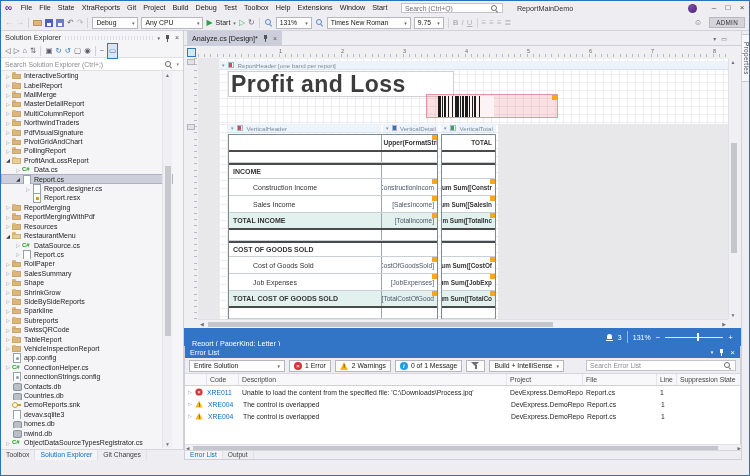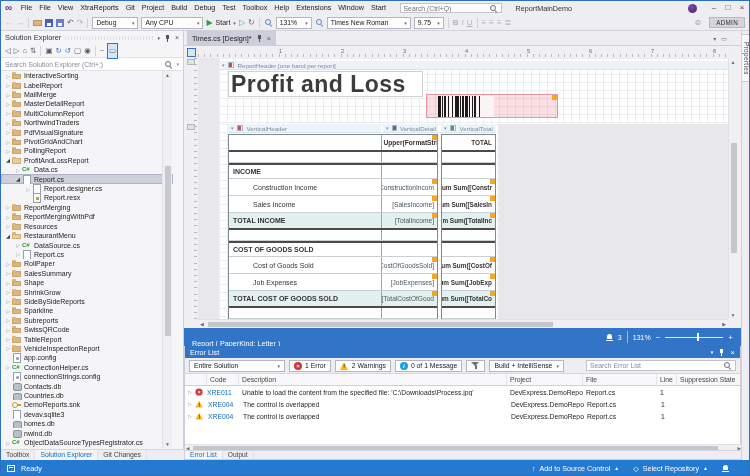--- a/index.html
+++ b/index.html
@@ -83,21 +83,21 @@
 .vmark{position:absolute;left:0;width:8px;height:6px;background:#E2E2E6;border:1px solid #B4B4BC;}
 #canvas{position:absolute;left:14px;top:12px;width:530px;height:261px;background:#E8E8EB;overflow:hidden;}
 .page{position:absolute;background:#FFF;background-image:linear-gradient(#EDEDEF 1px,transparent 1px),linear-gradient(90deg,#EDEDEF 1px,transparent 1px);background-size:8px 8px;}
 .bandstrip{position:absolute;height:9px;background:#EDF3FA;border-bottom:1px solid #D8E4F0;display:flex;align-items:center;gap:3px;padding:0 2px;font-size:6.2px;color:#7A8A9C;white-space:nowrap;overflow:hidden;}
 .bandstrip .car{font-size:4.5px;color:#8A97A6;}
 .bicon{width:6px;height:6px;display:inline-block;border:1px solid #AAB6C2;background:#FFF;position:relative;}
 .bicon::after{content:"";position:absolute;left:0;top:0;width:2.5px;height:4px;}
 .bicon.red::after{background:#D04A5A;}
 .bicon.blue::after{background:#3A6FBF;}
 .bicon.green::after{background:#3AA655;}
-#rtitle{position:absolute;left:30px;top:13px;width:195px;height:26px;background:#FFF;border:1px solid #CFCFD4;font-weight:bold;font-size:23px;line-height:24px;color:#3C3C3C;padding-left:2px;letter-spacing:.5px;white-space:nowrap;overflow:hidden;font-family:"Liberation Sans",sans-serif;}
+#rtitle{position:absolute;left:30px;top:13px;width:226px;height:26px;background:#FFF;border:1px solid #CFCFD4;font-weight:bold;font-size:23px;line-height:24px;color:#3C3C3C;padding-left:2px;letter-spacing:.5px;white-space:nowrap;overflow:hidden;font-family:"Liberation Sans",sans-serif;}
 .pinkbox{position:absolute;background:rgba(233,120,140,.24);border:1px solid rgba(214,90,110,.55);}
 #rsub{left:30px;top:39px;width:330px;height:15px;font-size:9.5px;line-height:13px;color:#A49BA8;padding-left:3px;letter-spacing:.3px;white-space:nowrap;overflow:hidden;}
 #picbox{left:228px;top:36px;width:132px;height:24px;}
 #barcode{position:absolute;left:240px;top:38px;width:56px;height:21px;background:#FBF3F4;font-size:0;white-space:nowrap;overflow:hidden;}
 .marker{position:absolute;top:0;right:0;width:5px;height:5px;background:#F5A623;}
 .vtable{position:absolute;top:76px;border:1px solid #7E8A92;background:#FFF;overflow:hidden;}
 #vtable-left{left:30px;width:210px;height:186px;}
 #vtable-total{left:243px;width:55px;height:186px;}
 .trow{display:flex;border-bottom:1px solid #C8D0D6;position:relative;background:#FFF;}
 .trow.header{border-bottom:2px solid #4A4A4A;}
@@ -185,21 +185,21 @@
 </head>
 <body>
 
 <div class="vs">
 
   <div class="abs" id="titlebar">
     <span class="vslogo">∞</span>
     <nav style="display:flex">
         <span class="mi">File</span>
         <span class="mi">File</span>
-        <span class="mi">View</span>
+        <span class="mi">State</span>
         <span class="mi">XtraReports</span>
         <span class="mi">Git</span>
         <span class="mi">Project</span>
         <span class="mi">Build</span>
         <span class="mi">Debug</span>
         <span class="mi">Test</span>
         <span class="mi">Toolbox</span>
         <span class="mi">Help</span>
         <span class="mi">Extensions</span>
         <span class="mi">Window</span>
@@ -507,21 +507,21 @@
         <span class="btab">Toolbox</span>
         <span class="btab active">Solution Explorer</span>
         <span class="btab">Git Changes</span>
       </div>
   </div>
 
   <div class="abs" id="main">
 
     <div id="docbar">
       <div class="doctab">
-        <span>Times.cs [Design]*</span>
+        <span>Analyze.cs [Design]*</span>
         <span class="pin" style="color:#555"></span>
         <span style="font-size:7px;color:#555">×</span>
       </div>
       <div class="dbicons">
         <span>▾</span>
         <span>▭</span>
       </div>
     </div>
 
     <div id="designer">
@@ -775,31 +775,14 @@
           <span class="btab active">Error List</span>
           <span class="btab">Output</span>
         </div>
     </div>
   </div>
 
   <div class="abs" id="rightstrip">
     <div id="propstab">Properties</div>
   </div>
 
-  <div class="abs" id="statusbar">
-    <span class="sb-ico"></span>
-    <span>Ready</span>
-    <div id="sb-right">
-      <span class="sb-item">
-        <span>↑</span>
-        <span>Add to Source Control</span>
-        <span class="sb-car">▲</span>
-      </span>
-      <span class="sb-item">
-        <span>◇</span>
-        <span>Select Repository</span>
-        <span class="sb-car">▲</span>
-      </span>
-      <span class="bell"></span>
-    </div>
-  </div>
 
 </div>
 
 </body></html>

